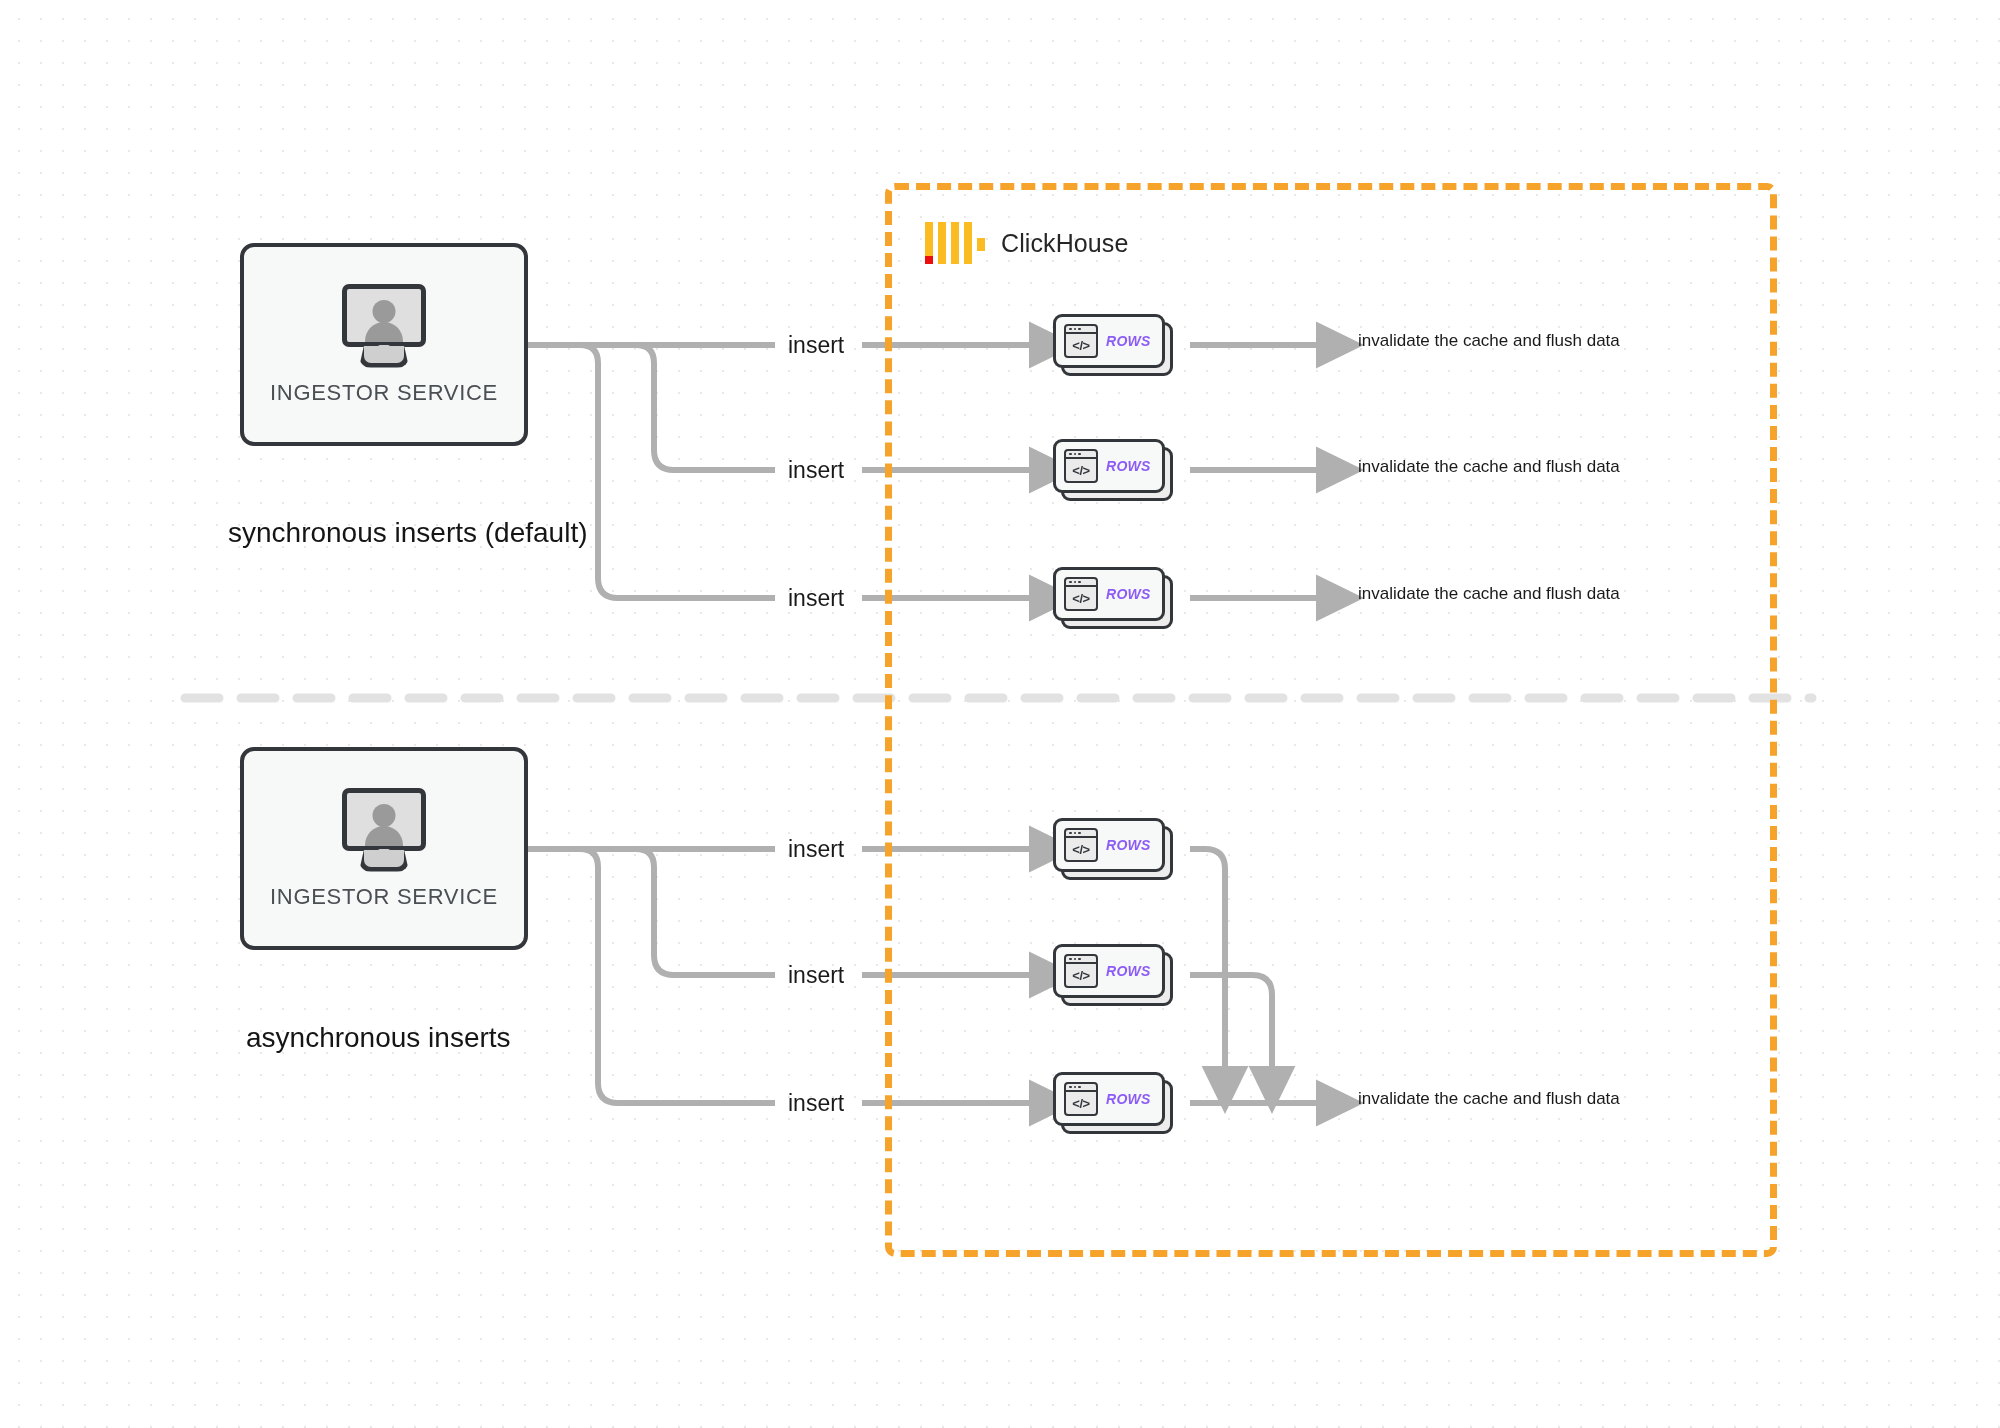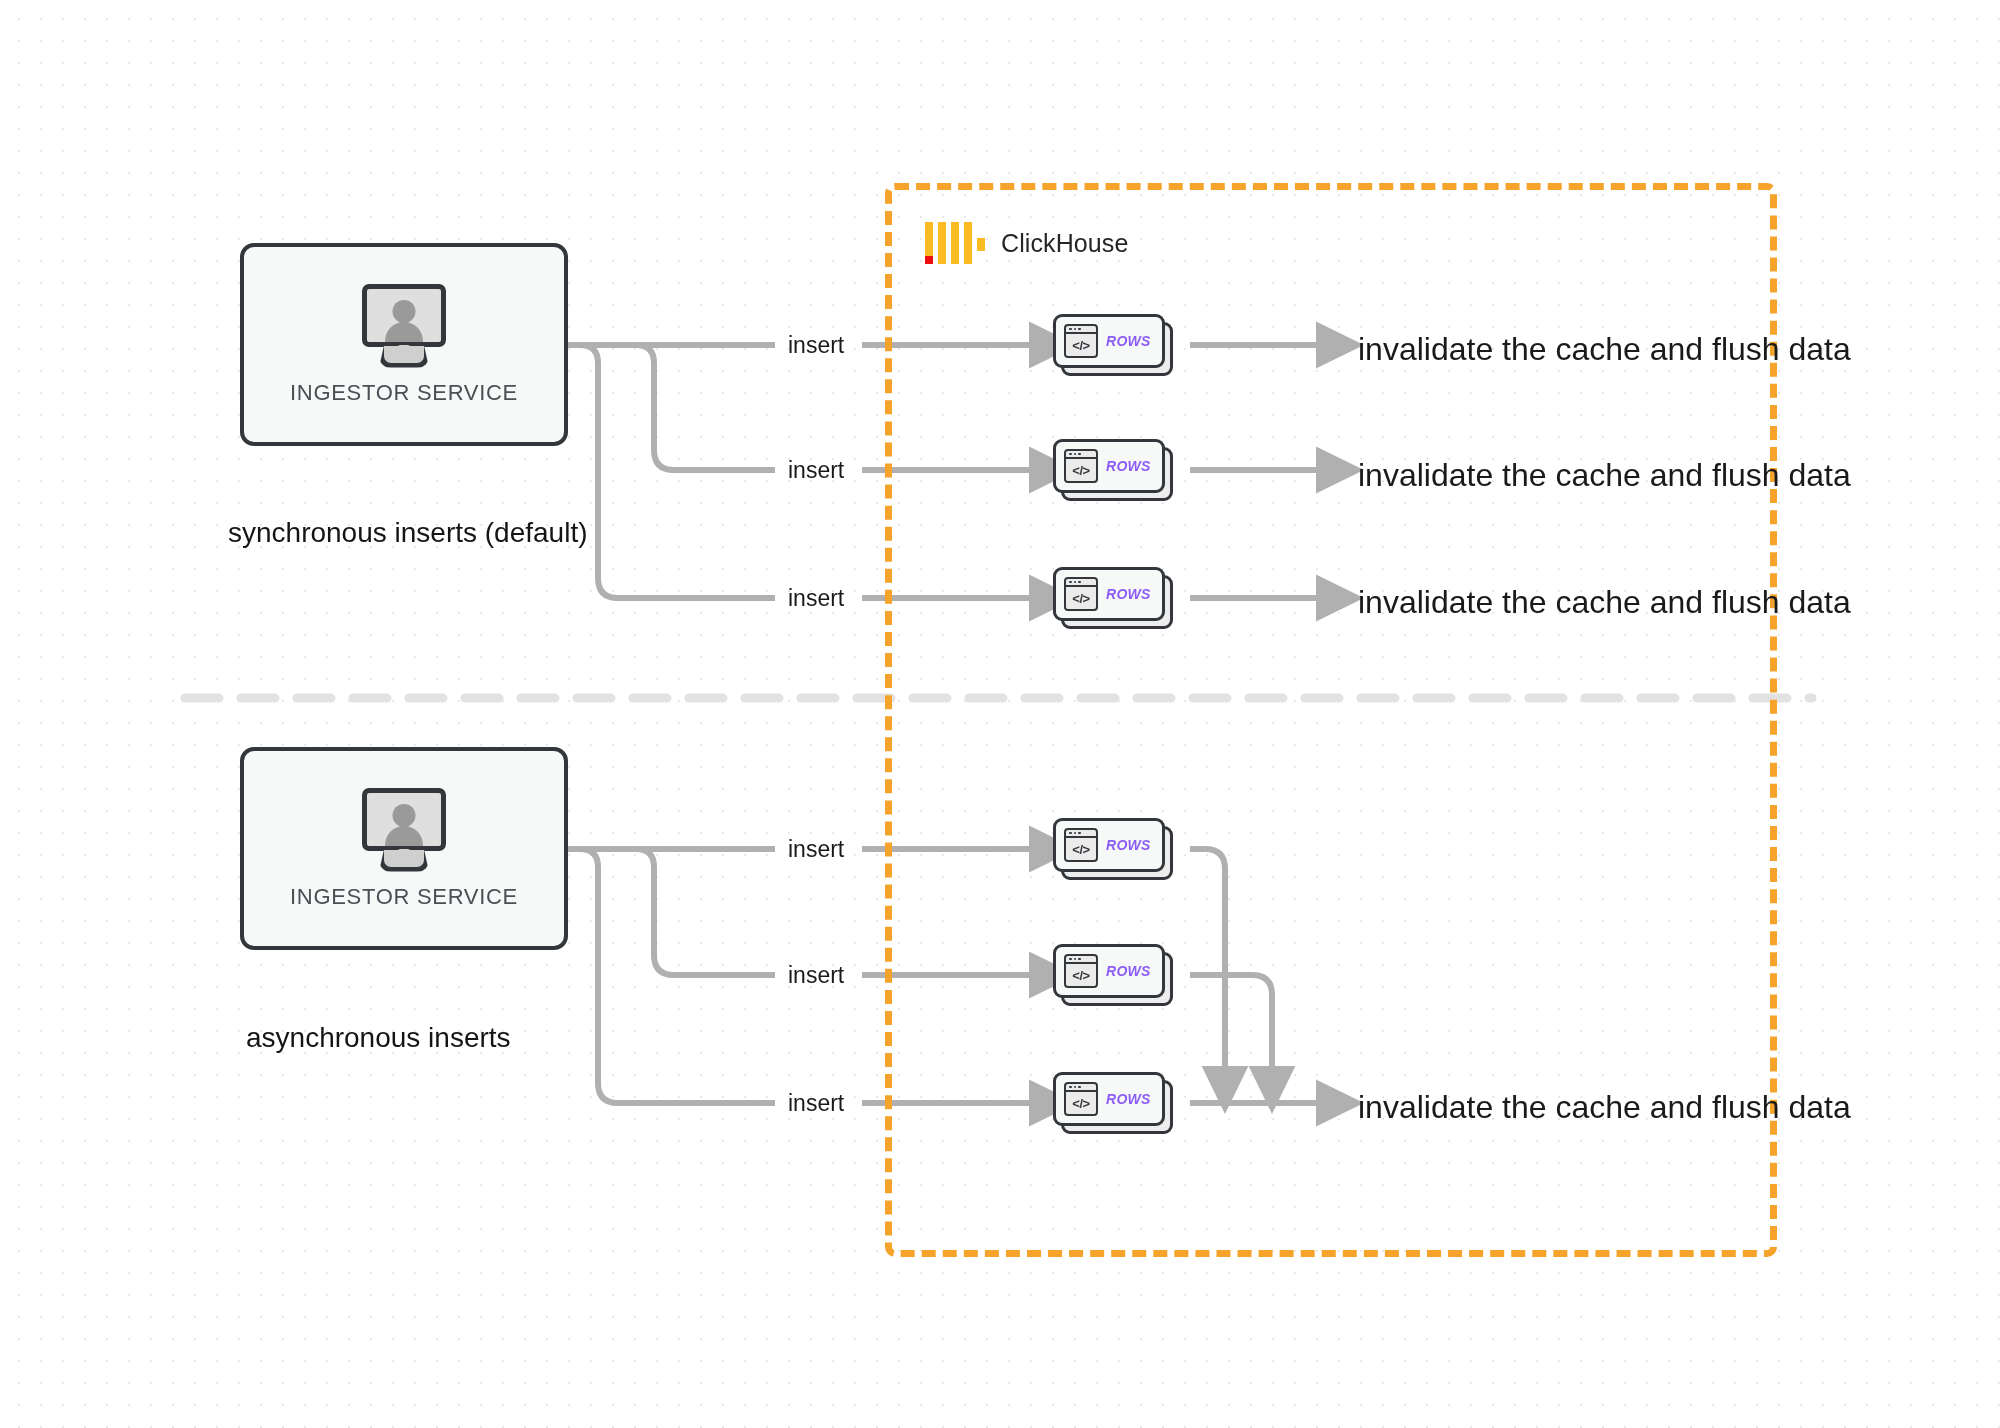--- a/index.html
+++ b/index.html
@@ -67,21 +67,21 @@
   .ch-name {
     font-size: 25px;
     color: #262626;
     letter-spacing: 0.1px;
     white-space: nowrap;
   }
 
   
   .svc-box {
     position: absolute;
-    width: 328px; height: 203px;
+    width: 288px; height: 203px;
     background: #f7f8f8;
     border: 4px solid #33373b;
     border-radius: 14px;
     display: flex;
     flex-direction: column;
     align-items: center;
     justify-content: center;
     gap: 12px;
   }
   .svc-label {
@@ -208,21 +208,21 @@
 
   
   .lbl-insert {
     position: absolute;
     font-size: 23px;
     color: #1a1a1a;
     white-space: nowrap;
   }
   .lbl-flush {
     position: absolute;
-    font-size: 32px;
+    font-size: 17px;
     color: #1a1a1a;
     white-space: nowrap;
   }
   .lbl-bold {
     position: absolute;
     font-size: 28px;
     font-weight: normal;
     color: #151515;
     white-space: nowrap;
   }

